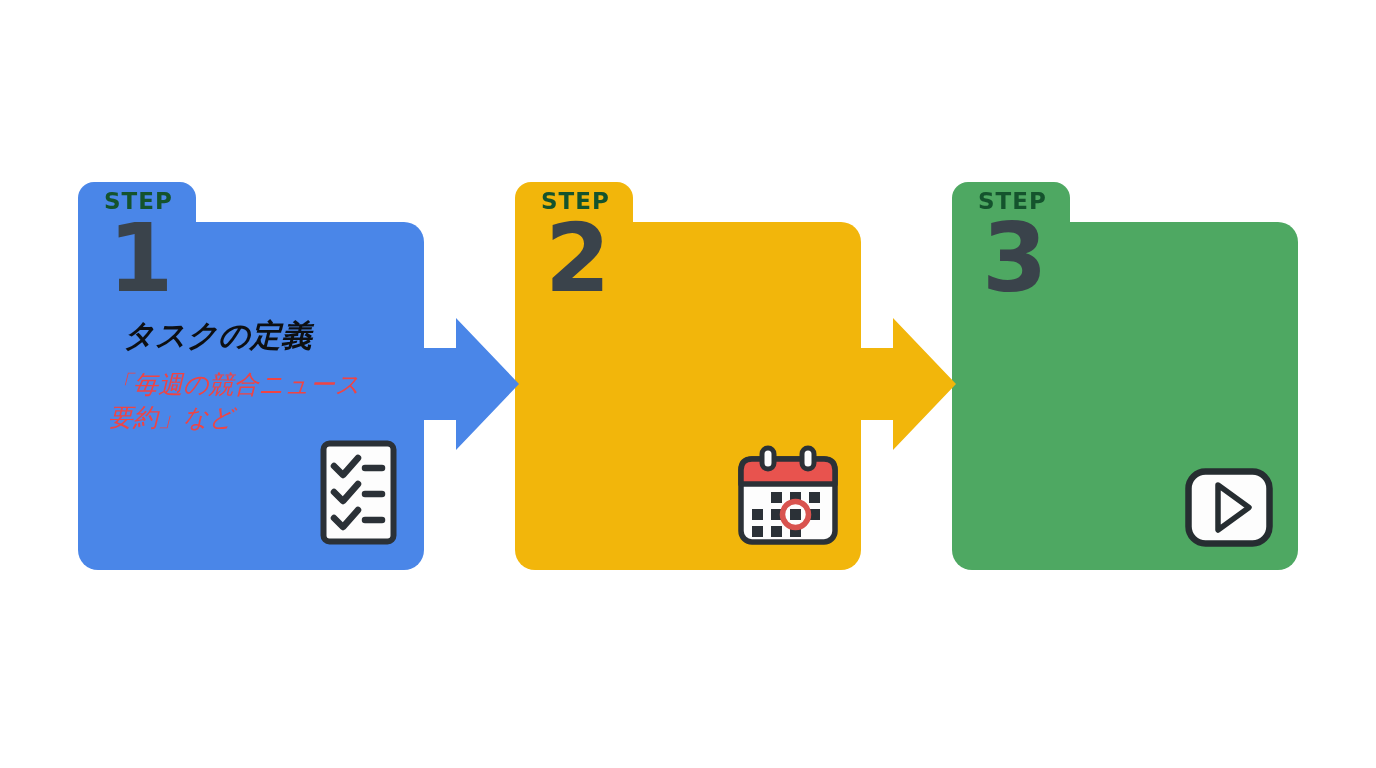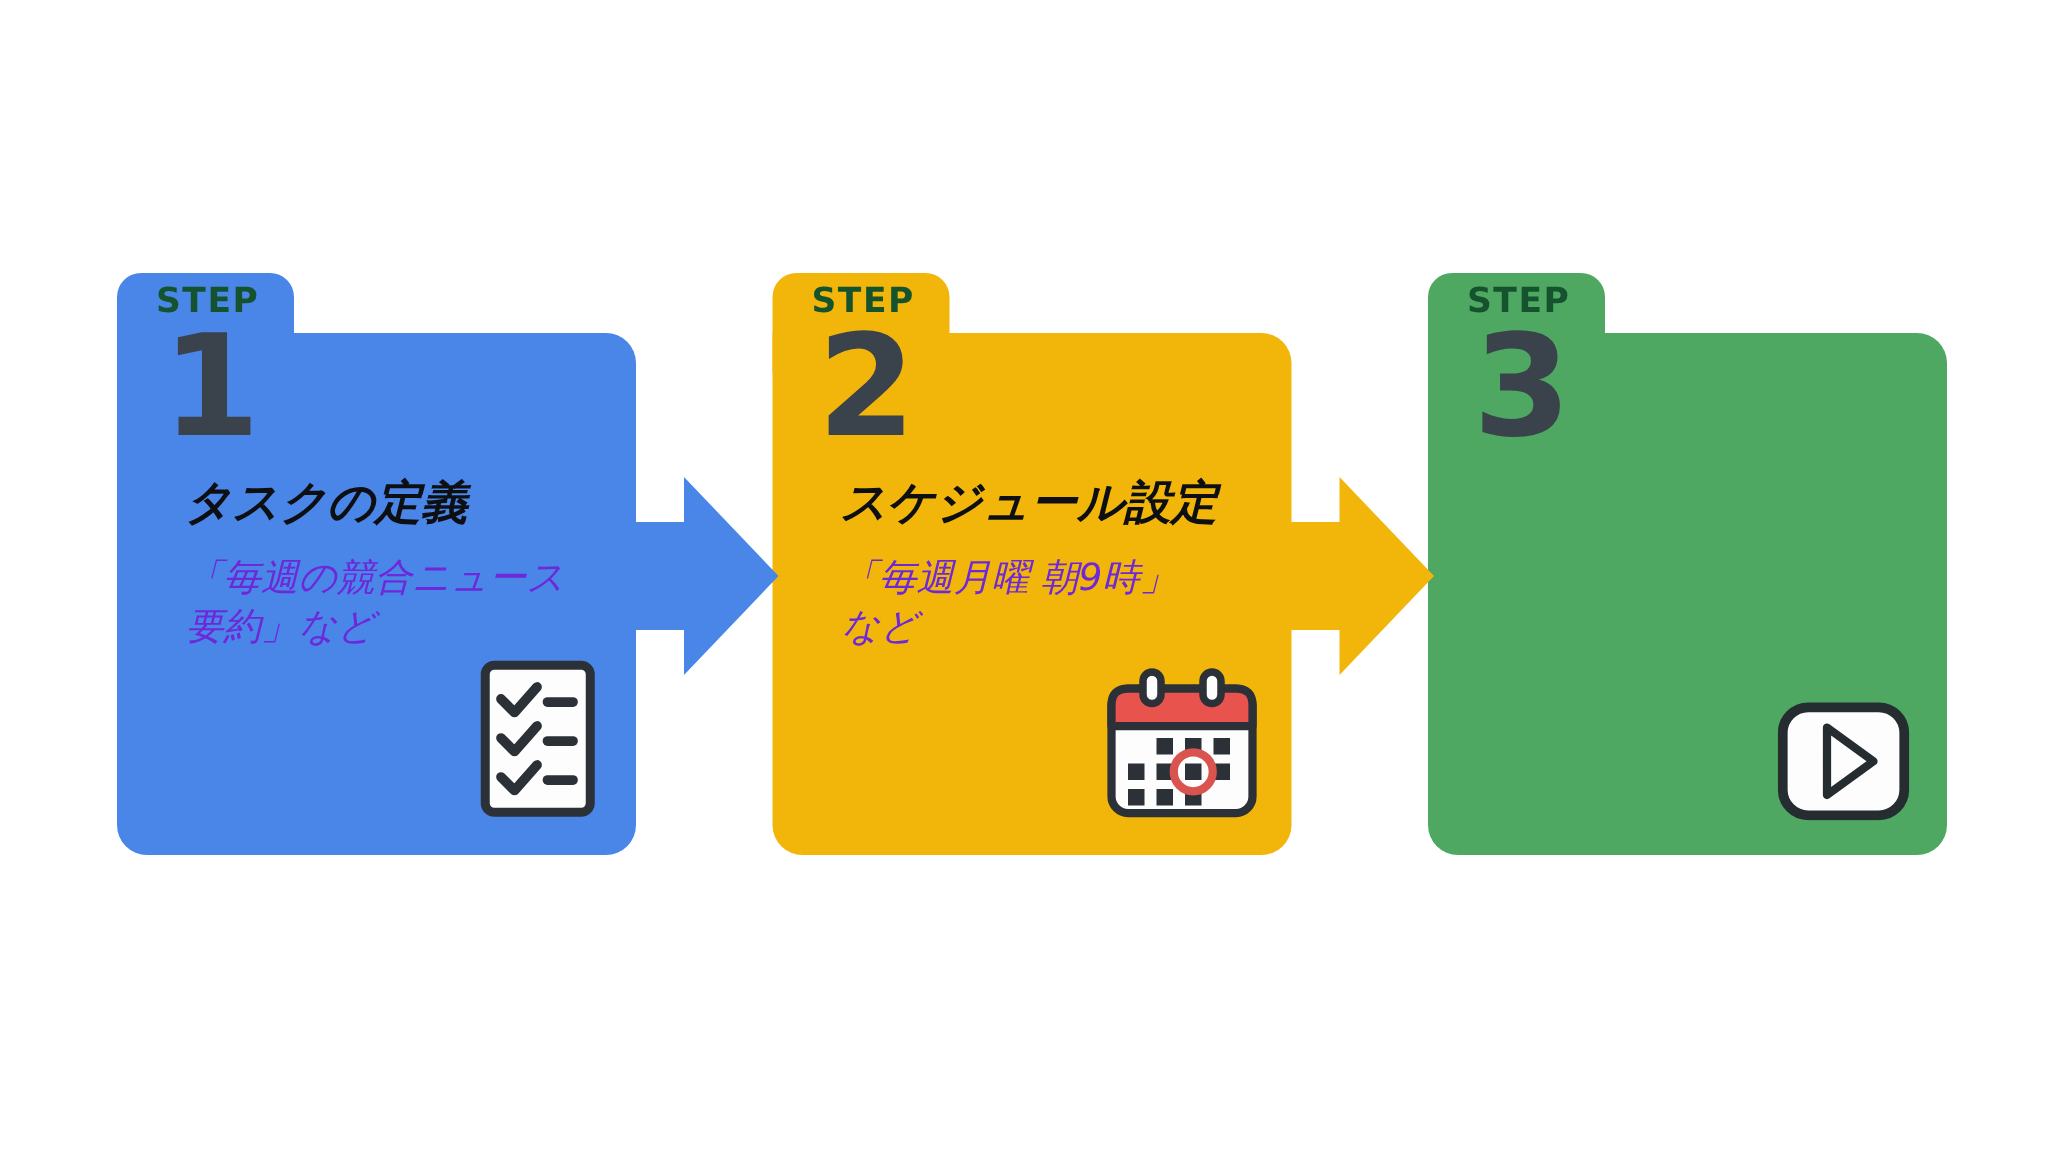--- a/index.html
+++ b/index.html
@@ -63,23 +63,22 @@
     font-weight: bold;
     line-height: 1.25;
     color: #0d0f12;
     white-space: pre-line;
     padding-left: 15px;
   }
   .card-desc {
     margin-top: 13px;
     font-size: 25px;
     line-height: 1.32;
-    color: #6d28d9;
+    color: #ef4444;
     white-space: pre-line;
-    margin-left: 16px;
   }
   .icon {
     position: absolute;
     z-index: 2;
   }
   .icon-checklist { left: 242px; top: 258px; }
   .icon-calendar  { left: 221px; top: 263px; }
   .icon-play      { left: 233px; top: 286px; }
   .arrow {
     position: absolute;
@@ -118,25 +117,20 @@
 
   <svg class="arrow" style="left: 421px; --c: #4a86e8;" width="98" height="132" viewBox="0 0 98 132">
     <polygon points="0,30 35,30 35,0 98,66 35,132 35,102 0,102"></polygon>
   </svg>
 
   <div class="card" style="left: 515px; --c: #f2b60b;">
     <div class="tab"></div>
     <div class="cardbody"></div>
     <div class="step-label">STEP</div>
     <div class="step-num">2</div>
-    <div class="card-text">
-      <div class="card-title">スケジュール設定</div>
-      <div class="card-desc">「毎週月曜 朝9時」
-など</div>
-    </div>
     <div class="icon icon-calendar">
       <svg width="104" height="102" viewBox="0 0 104 102">
         <rect x="5" y="14" width="94" height="83" rx="11" fill="#fdfdfd" stroke="#2b3137" stroke-width="5.5"></rect>
         <path d="M16,14 H88 Q99,14 99,25 V39 H5 V25 Q5,14 16,14 Z" fill="#e8534e" stroke="#2b3137" stroke-width="5.5" stroke-linejoin="round"></path>
         <rect x="26" y="3" width="12" height="21" rx="6" fill="#fdfdfd" stroke="#2b3137" stroke-width="5"></rect>
         <rect x="66" y="3" width="12" height="21" rx="6" fill="#fdfdfd" stroke="#2b3137" stroke-width="5"></rect>
         <g fill="#2b3137">
           <rect x="35" y="47" width="11" height="11"></rect>
             <rect x="54" y="47" width="11" height="11"></rect>
             <rect x="73" y="47" width="11" height="11"></rect>

